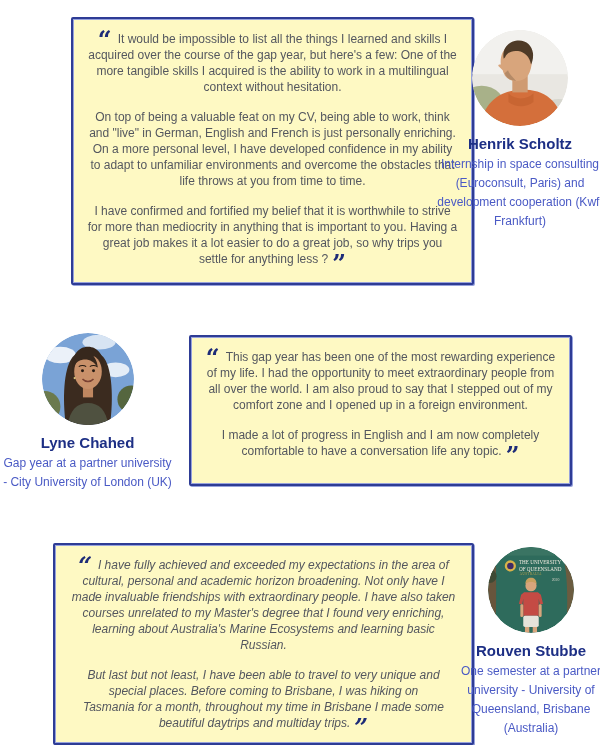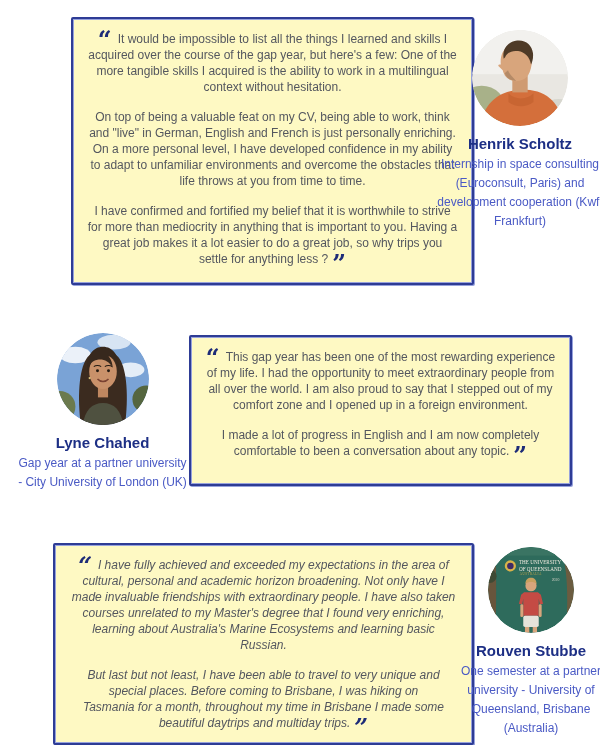--- a/index.html
+++ b/index.html
@@ -37,21 +37,21 @@
   .avatar{display:block;margin:0 auto;border-radius:50%;overflow:hidden;}
   .avatar svg{display:block;}
   .person-name{font-weight:bold;font-size:15px;color:var(--name);margin-top:9px;}
   .person-role{font-size:12px;line-height:19px;color:var(--role);margin-top:3px;white-space:pre-line;}
 
   
   #box-1{left:37px;top:17px;width:403px;min-height:268px;}
   #profile-1{left:435px;top:30px;width:170px;}
   #profile-1 .avatar{width:96px;height:96px;}
 
-  #profile-2{left:0px;top:333px;width:175px;margin-left:15px;}
+  #profile-2{left:0px;top:333px;width:175px;}
   #profile-2 .avatar{width:92px;height:92px;}
   #box-2{left:155px;top:335px;width:383px;min-height:151px;}
 
   #box-3{left:19px;top:543px;width:421px;min-height:170px;font-style:italic;}
   #profile-3{left:451px;top:547px;width:160px;}
   #profile-3 .avatar{width:86px;height:86px;}
 </style>
 </head>
 <body>
 
@@ -121,21 +121,21 @@
             <circle cx="35.5" cy="49" r="1.2" fill="#d8c27a"></circle>
           </g>
         </svg>
       </span>
       <div class="person-name">Lyne Chahed</div>
       <div class="person-role">Gap year at a partner university - City University of London (UK)</div>
     </div>
 
     <div class="quote-box" id="box-2">
       <p><span class="oq">“</span><span>This gap year has been one of the most rewarding experience of my life. I had the opportunity to meet extraordinary people from all over the world. I am also proud to say that I stepped out of my comfort zone and I opened up in a foreign environment.</span></p>
-      <p><span>I made a lot of progress in English and I am now completely comfortable to been a conversation about any topic.</span><span class="cq">”</span></p>
+      <p><span>I made a lot of progress in English and I am now completely comfortable to have a conversation life any topic.</span><span class="cq">”</span></p>
     </div>
   </section>
 
   <section>
     <div class="quote-box" id="box-3">
       <p><span class="oq">“</span><span>I have fully achieved and exceeded my expectations in the area of cultural, personal and academic horizon broadening. Not only have I made invaluable friendships with extraordinary people. I have also taken courses unrelated to my Master's degree that I found very enriching, learning about Australia's Marine Ecosystems and learning basic Russian.</span></p>
       <p><span>But last but not least, I have been able to travel to very unique and special places. Before coming to Brisbane, I was hiking on
 Tasmania for a month, throughout my time in Brisbane I made some beautiful daytrips and multiday trips.</span><span class="cq">”</span></p>
     </div>
 

